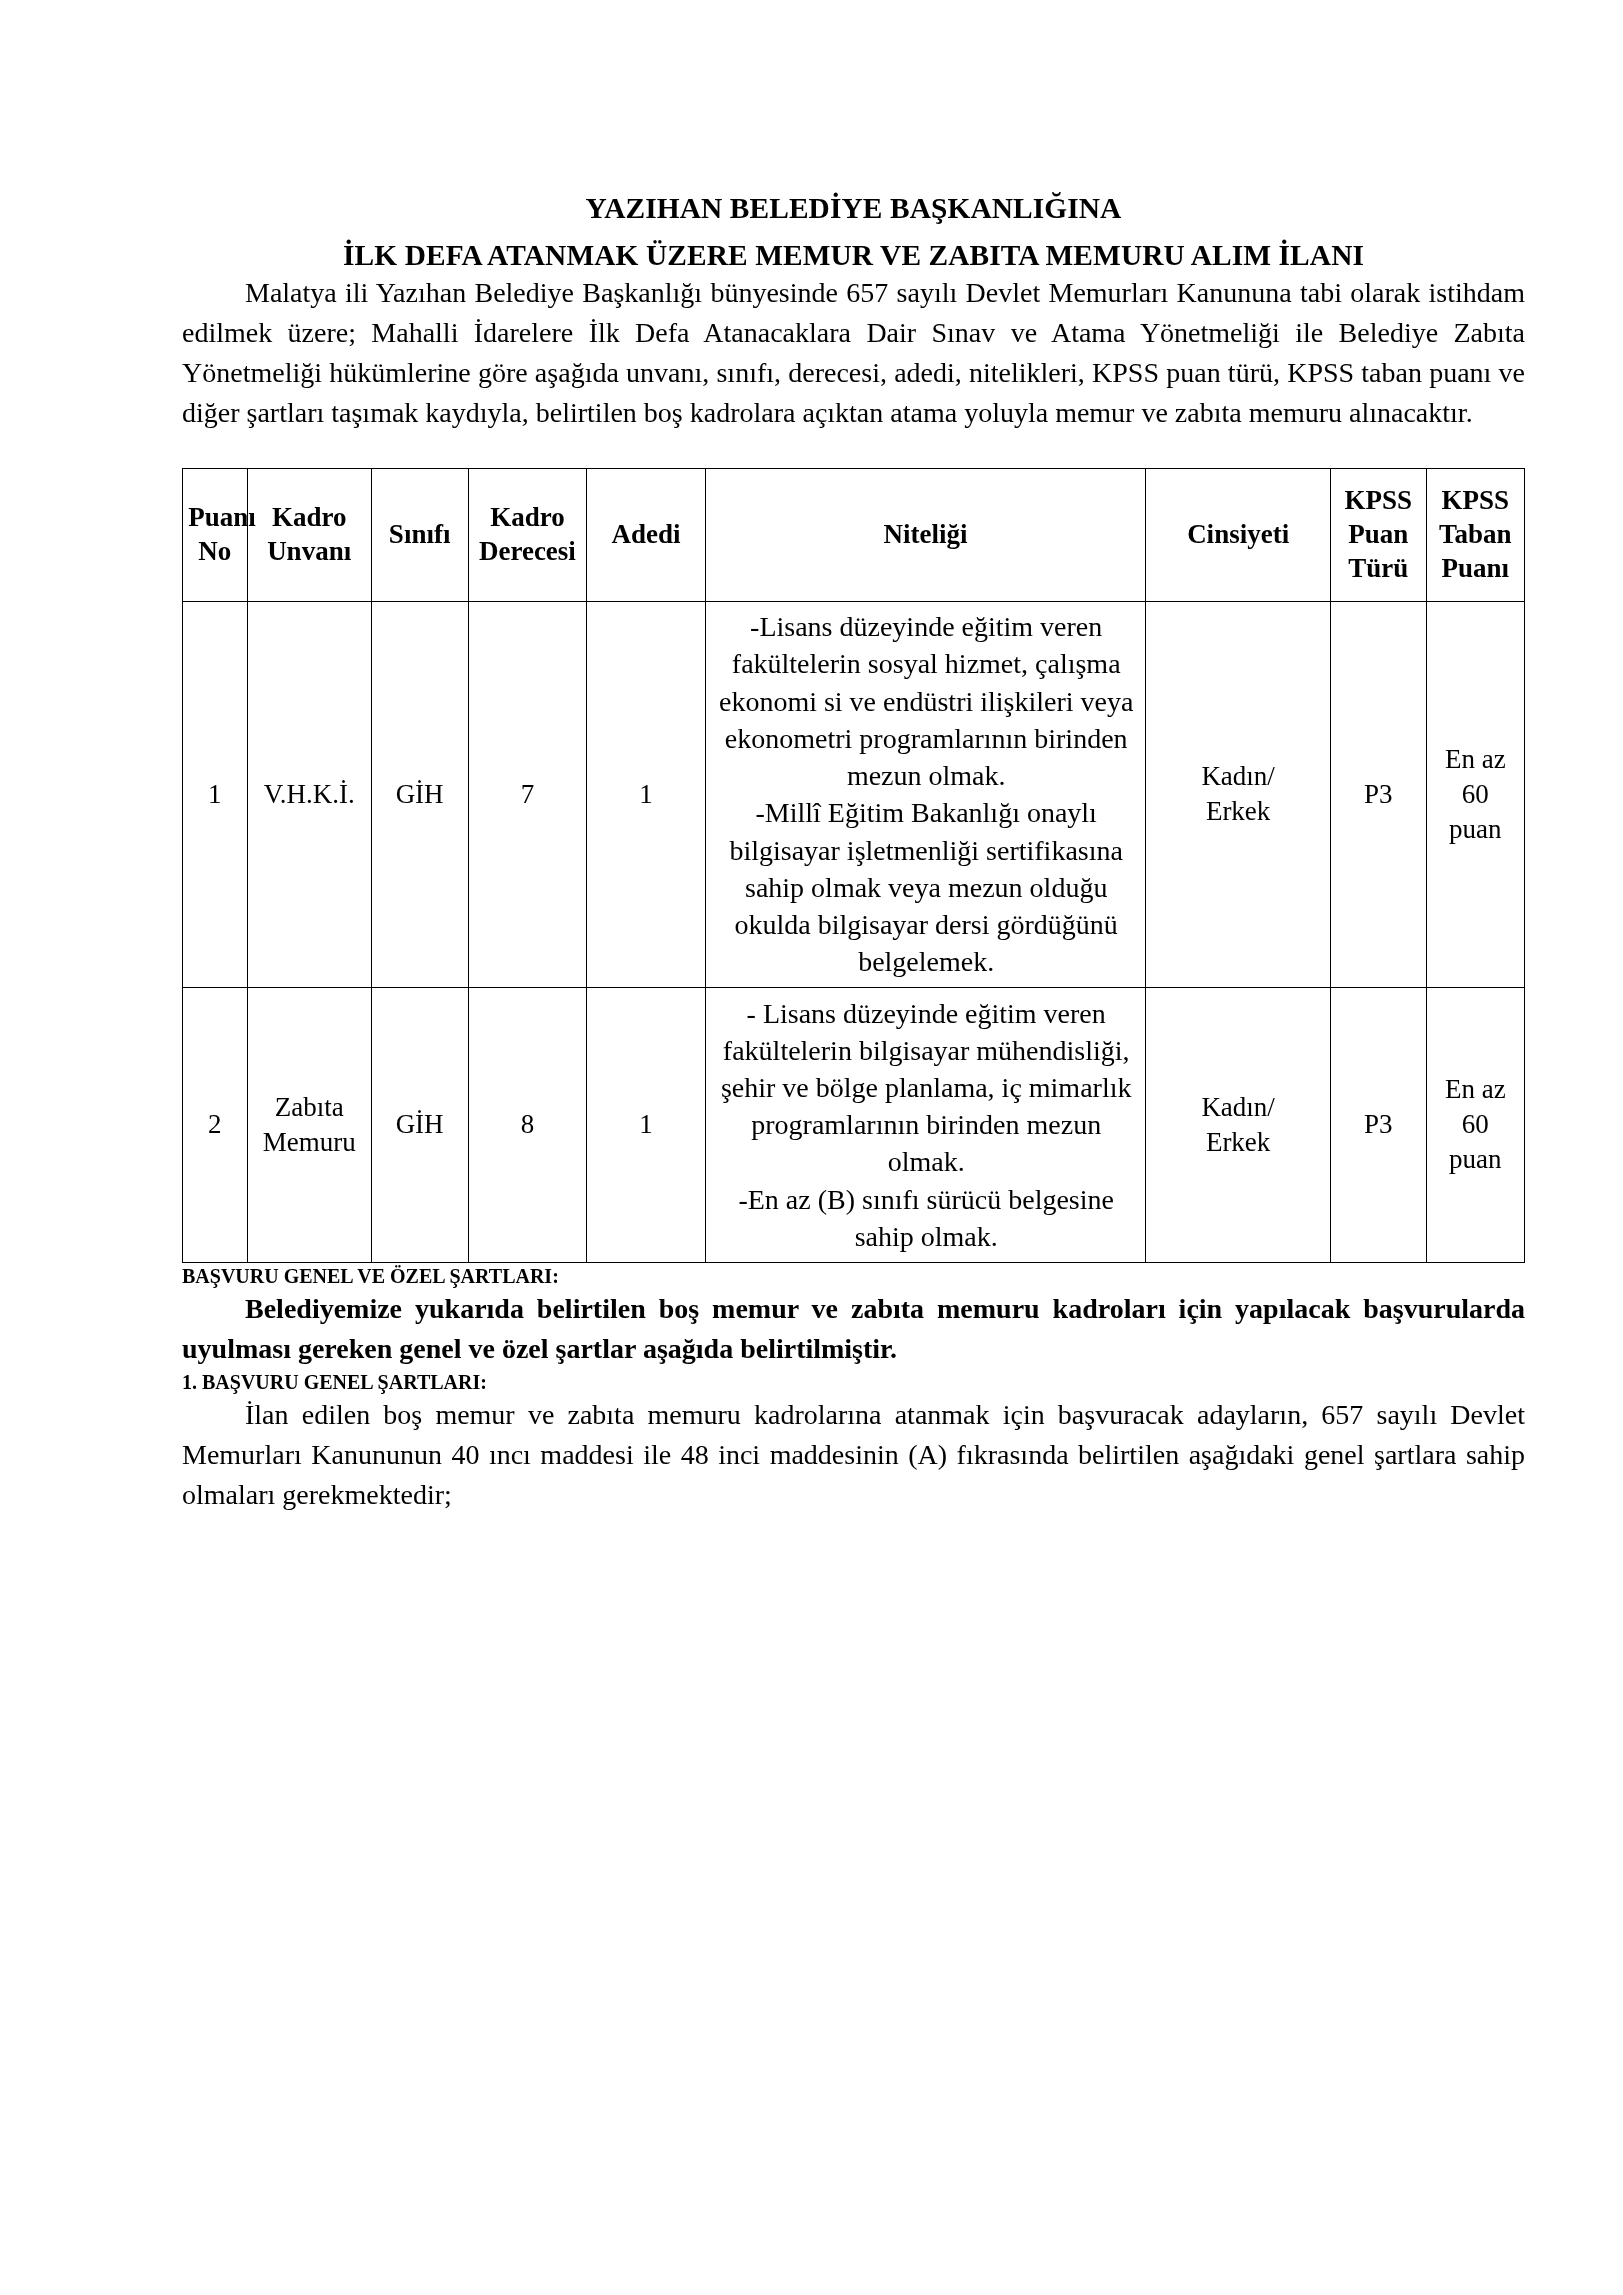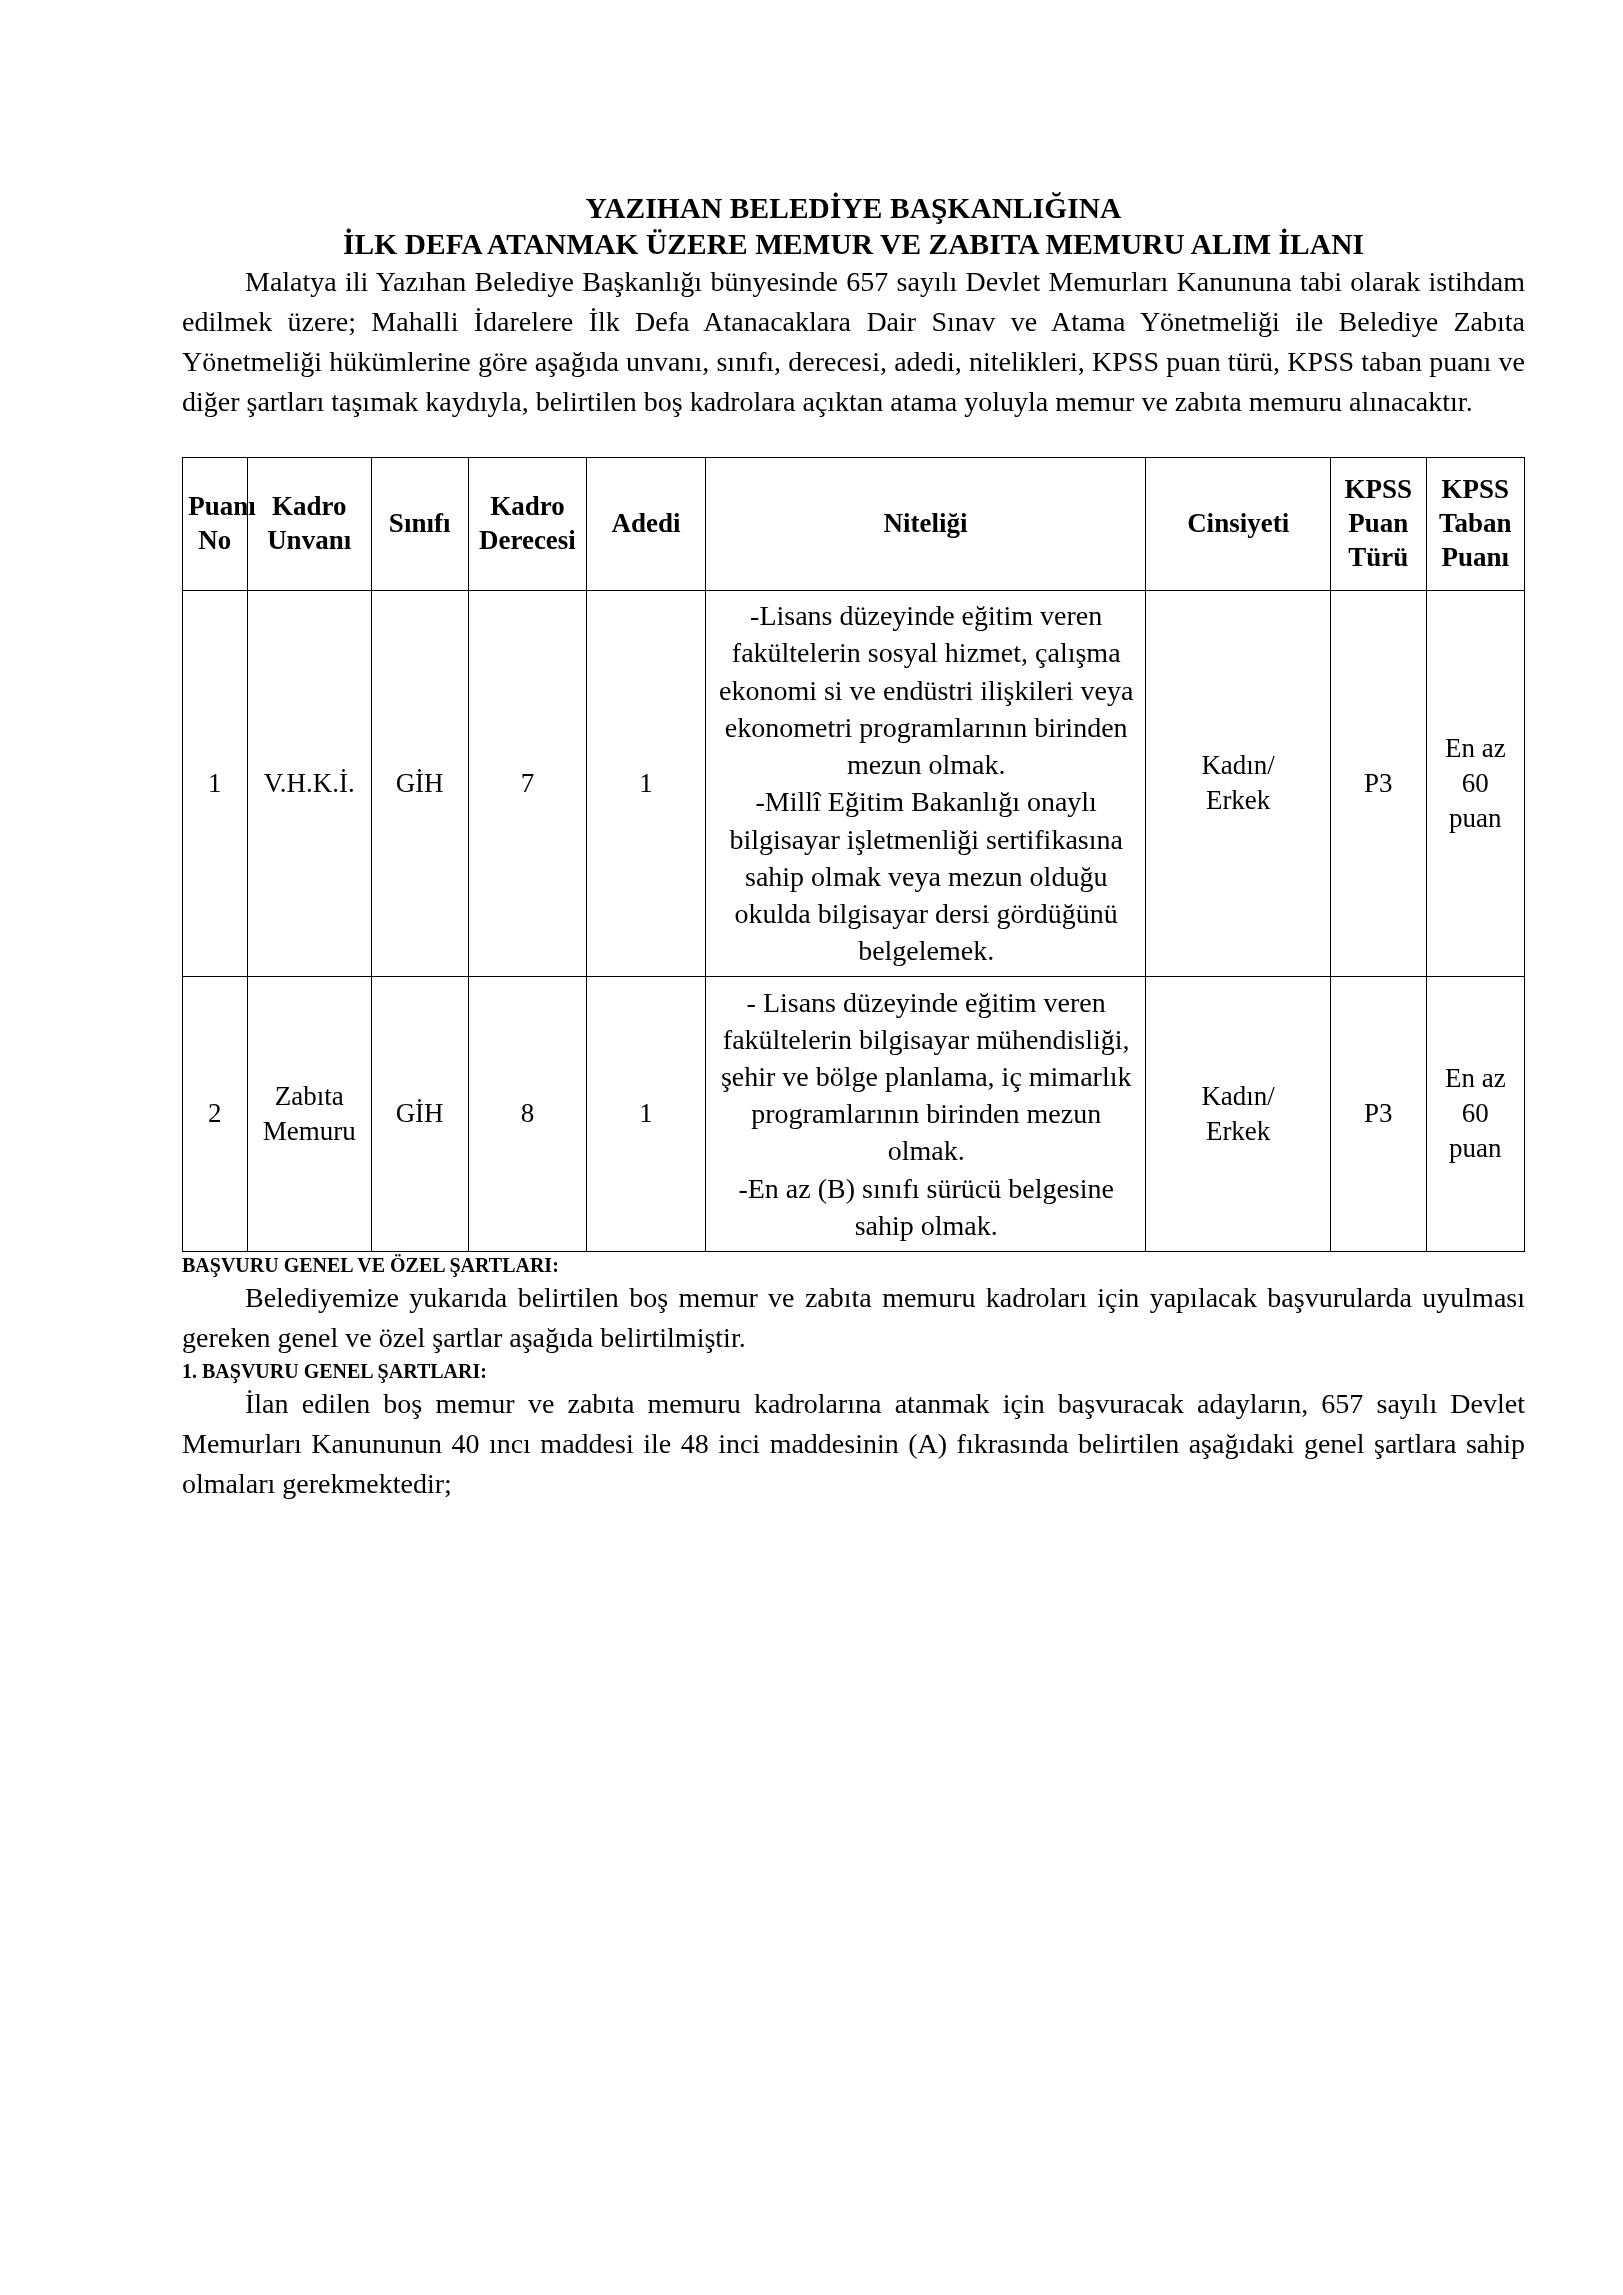--- a/index.html
+++ b/index.html
@@ -30,34 +30,34 @@
   .doc-title {
     text-align: center;
     font-weight: bold;
     font-size: 29.4px;
     line-height: 1.17;
     letter-spacing: 0.1px;
     margin: 0;
     padding: 0;
   }
   .title-line-1 { margin-top: 191px; display: block; }
-  .title-line-2 { display: block; margin-top: 2px; }
+  .title-line-2 { display: block; margin-top: 13px; }
 
   
   p.body-par {
     font-size: 28px;
     line-height: 1.43;
     text-align: justify;
     text-indent: 63px;
     margin: 0;
     -webkit-hyphens: none;
     hyphens: none;
   }
   .par-intro { margin-top: 35px; }
-  .par-mid   { margin-top: 27.5px; }
+  .par-mid   { margin-top: 27.5px; font-weight: bold; }
   .par-last  { margin-top: 27.5px; text-indent: 52px; }
 
   
   h2.section-heading {
     font-size: 20px;
     font-weight: bold;
     margin: 0;
     line-height: 1.3;
     text-align: left;
   }

